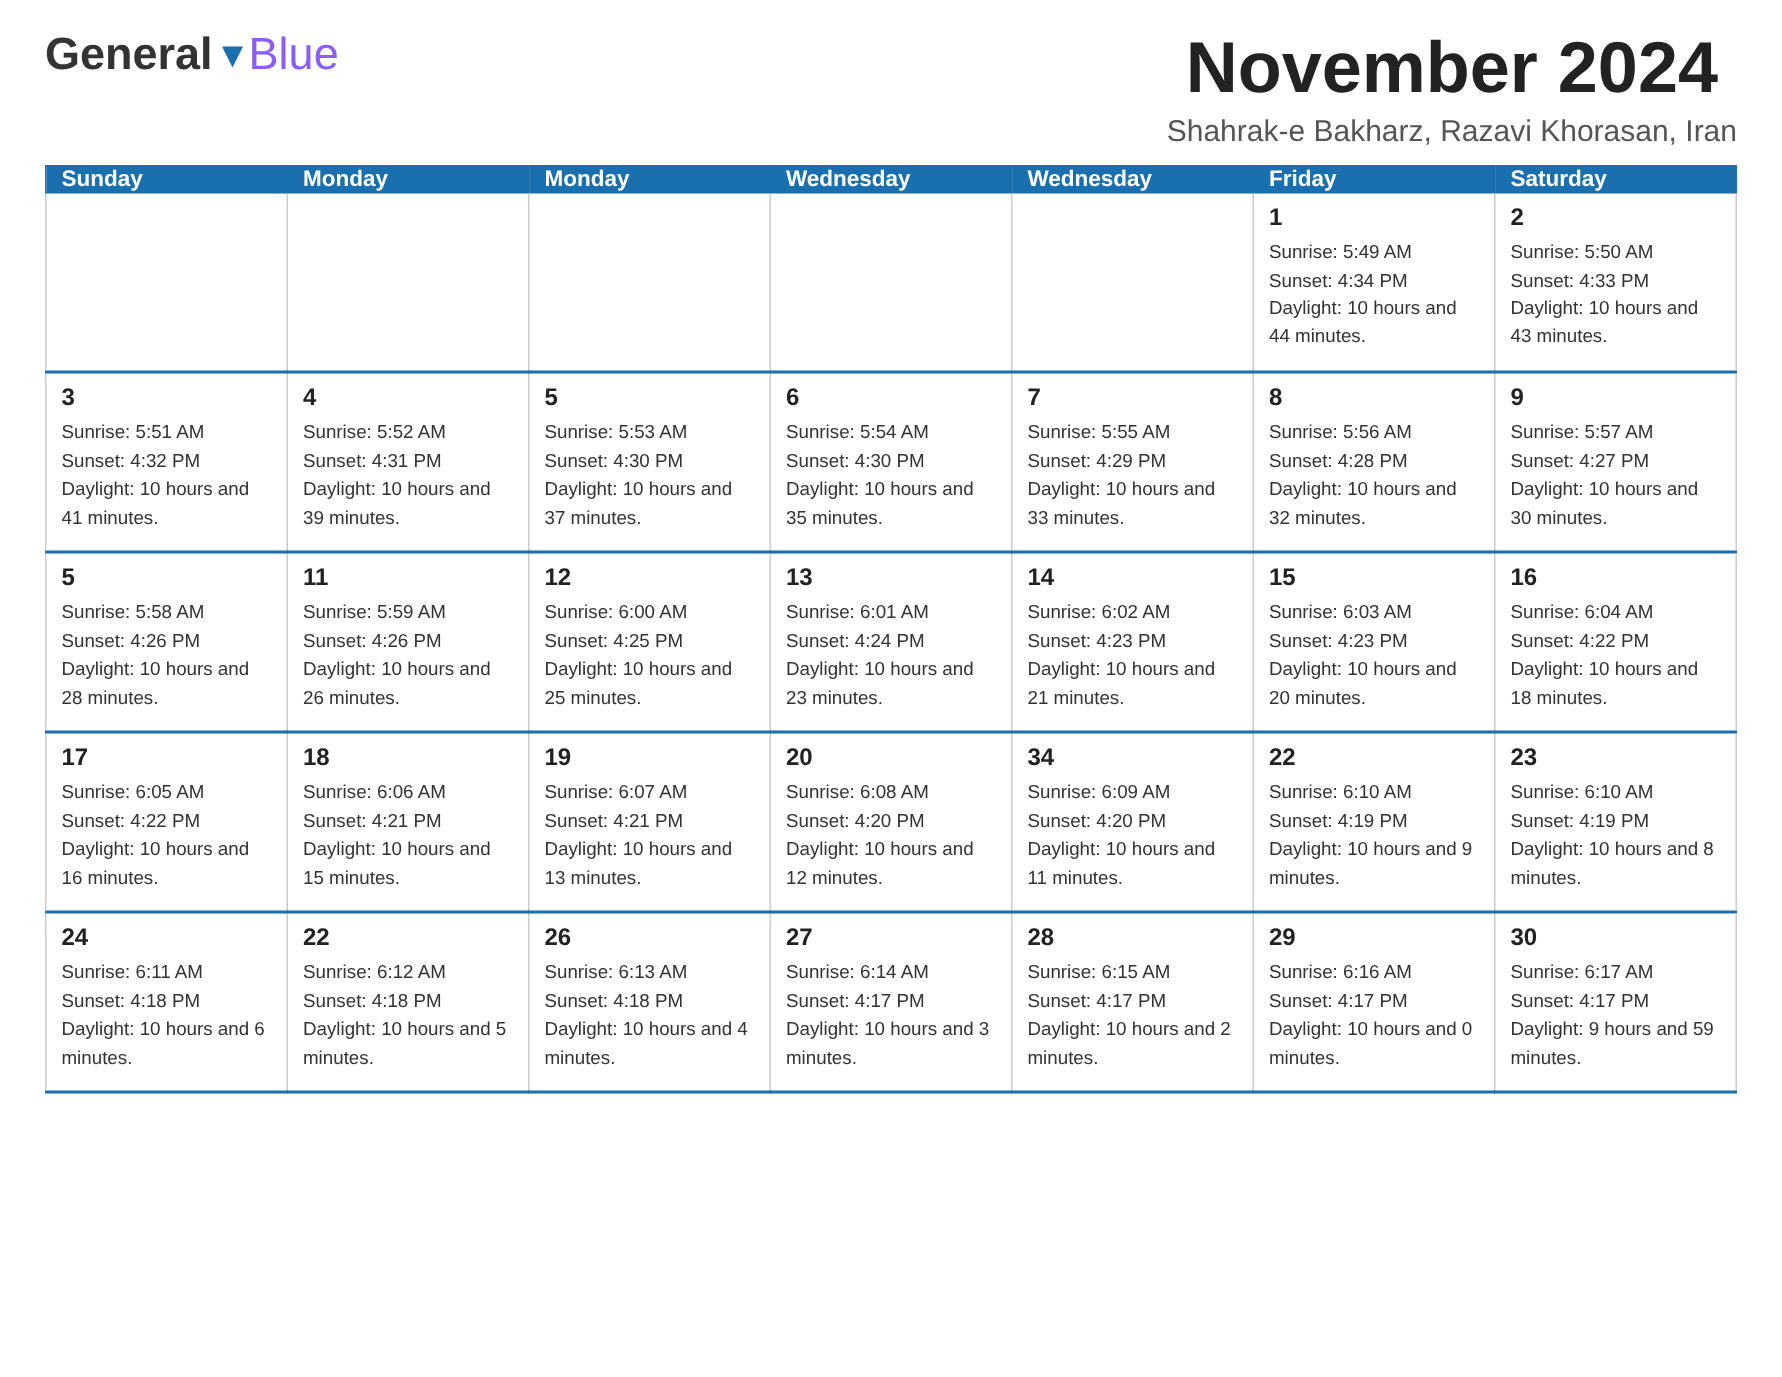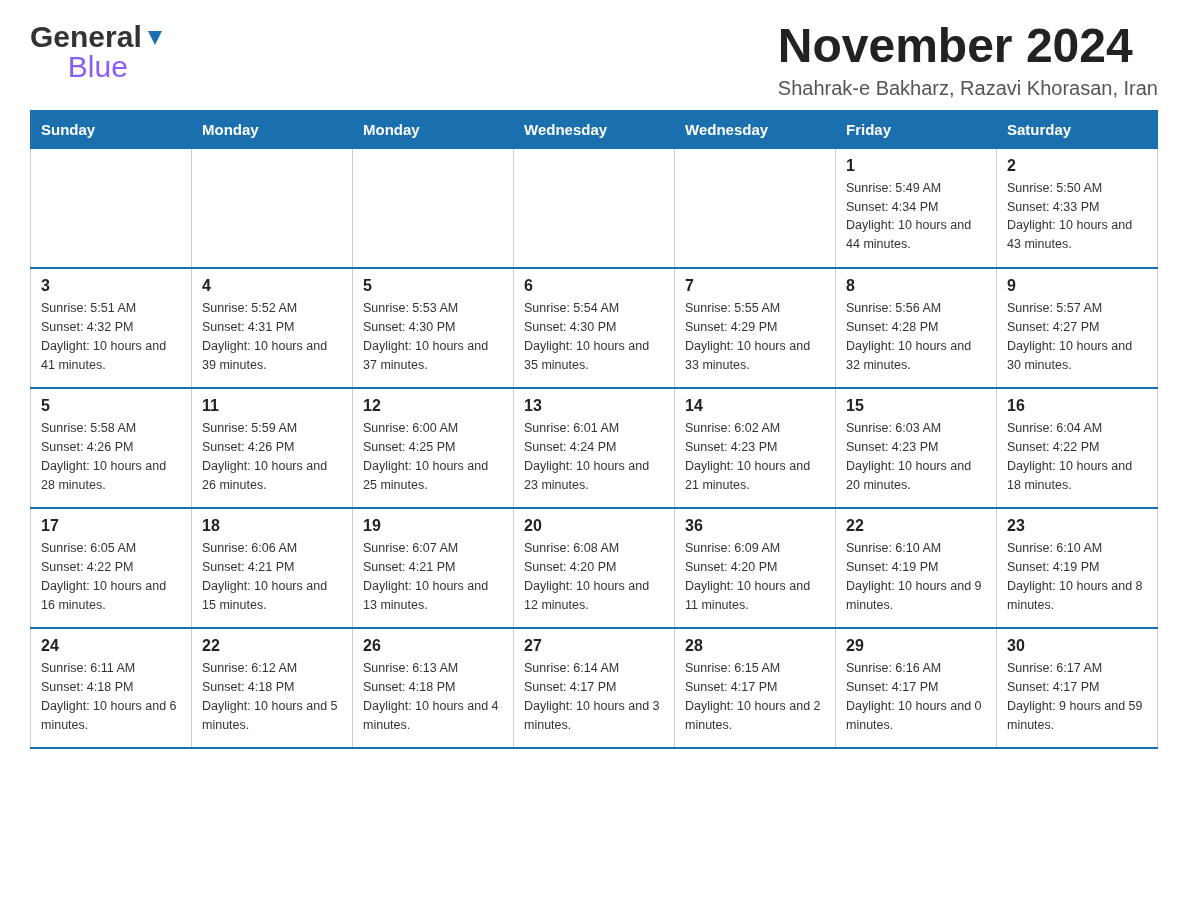--- a/index.html
+++ b/index.html
@@ -10,25 +10,25 @@
       color: #333;
     }
     .header {
       display: flex;
       justify-content: space-between;
       align-items: flex-start;
       margin-bottom: 10px;
     }
     .logo {
       display: flex;
-      flex-direction: column;
-      align-items: center;
+      flex-direction: row;
+      align-items: flex-end;
     }
     .title-section {
-      text-align: left;
+      text-align: center;
     }
     .month-title {
       font-size: 48px;
       font-weight: bold;
       color: #222;
       line-height: 1.1;
     }
     .location-title {
       font-size: 20px;
       color: #555;
@@ -39,21 +39,21 @@
       border-collapse: collapse;
       margin-top: 10px;
     }
     .calendar thead tr {
       background-color: #1a6faf;
     }
     .calendar thead th {
       color: #fff;
       font-size: 15px;
       font-weight: bold;
-      padding: 10px 10px;
+      padding: 0 10px;
       text-align: left;
       border: 1px solid #1a6faf;
     }
     .calendar tbody tr {
       border-bottom: 2px solid #1a6faf;
     }
     .calendar tbody td {
       vertical-align: top;
       padding: 8px 10px;
       font-size: 13px;
@@ -198,21 +198,21 @@
         </td>
         <td>
           <span class="day-number">19</span>
           <div class="day-info">Sunrise: 6:07 AM<br>Sunset: 4:21 PM<br>Daylight: 10 hours and 13 minutes.</div>
         </td>
         <td>
           <span class="day-number">20</span>
           <div class="day-info">Sunrise: 6:08 AM<br>Sunset: 4:20 PM<br>Daylight: 10 hours and 12 minutes.</div>
         </td>
         <td>
-          <span class="day-number">36</span>
+          <span class="day-number">34</span>
           <div class="day-info">Sunrise: 6:09 AM<br>Sunset: 4:20 PM<br>Daylight: 10 hours and 11 minutes.</div>
         </td>
         <td>
           <span class="day-number">22</span>
           <div class="day-info">Sunrise: 6:10 AM<br>Sunset: 4:19 PM<br>Daylight: 10 hours and 9 minutes.</div>
         </td>
         <td>
           <span class="day-number">23</span>
           <div class="day-info">Sunrise: 6:10 AM<br>Sunset: 4:19 PM<br>Daylight: 10 hours and 8 minutes.</div>
         </td>

